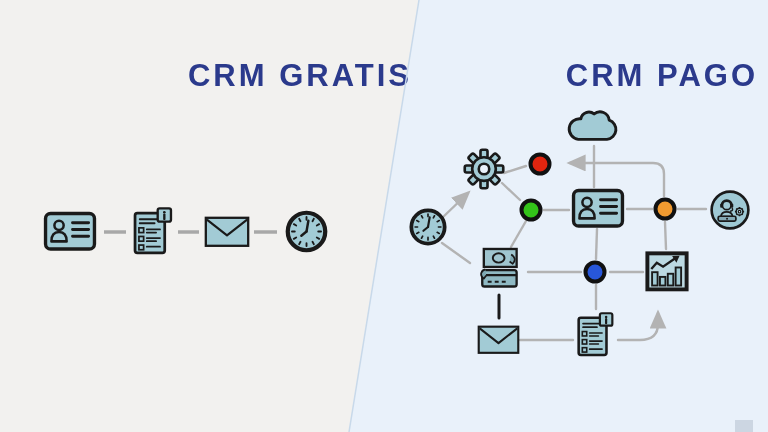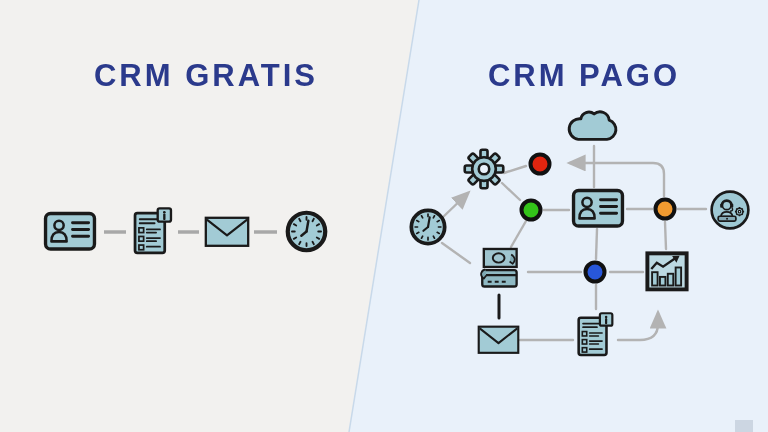--- a/index.html
+++ b/index.html
@@ -6,21 +6,21 @@
   #stage{
     position:relative;width:768px;height:432px;overflow:hidden;
     background:#f2f1ef;font-family:"Liberation Sans",sans-serif;
   }
   .bg-right{
     position:absolute;inset:0;background:#e9f1fa;
     clip-path:polygon(419px 0,768px 0,768px 432px,349px 432px);
   }
   .title{
     position:absolute;top:58px;font-size:31px;font-weight:bold;
-    letter-spacing:3px;color:#2b3a8c;text-align:center;
+    letter-spacing:3px;color:#2b3a8c;text-align:right;
   }
   .title-left{left:0;width:412px;}
   .title-right{left:410px;width:348px;}
   .corner-square{
     position:absolute;right:15px;bottom:0;width:18px;height:12px;background:#ccd6e2;
   }
   #scene{position:absolute;left:0;top:0;}
 </style>
 </head>
 <body>

